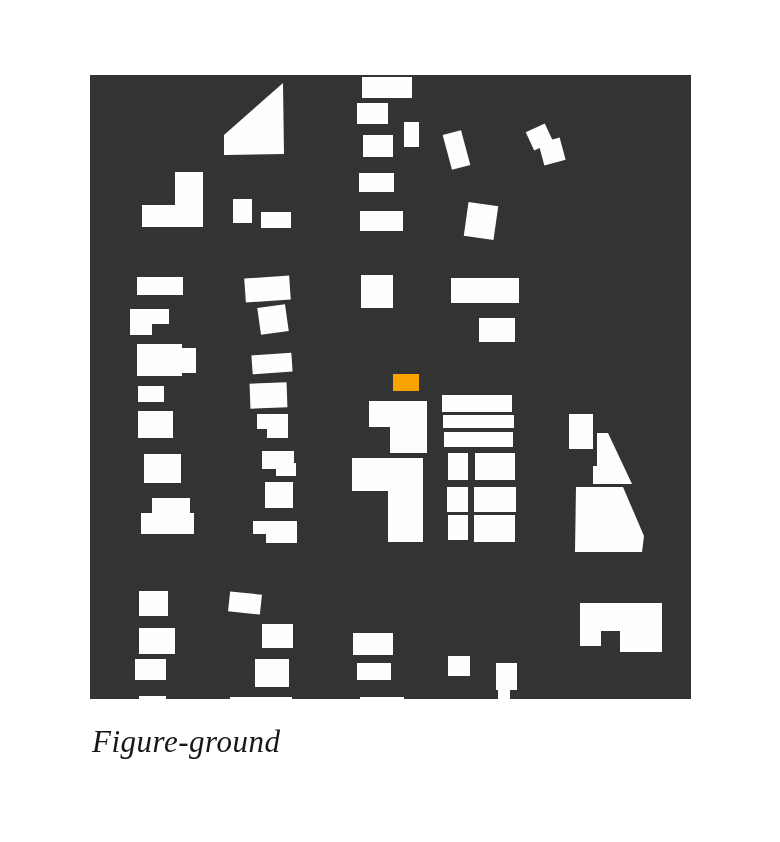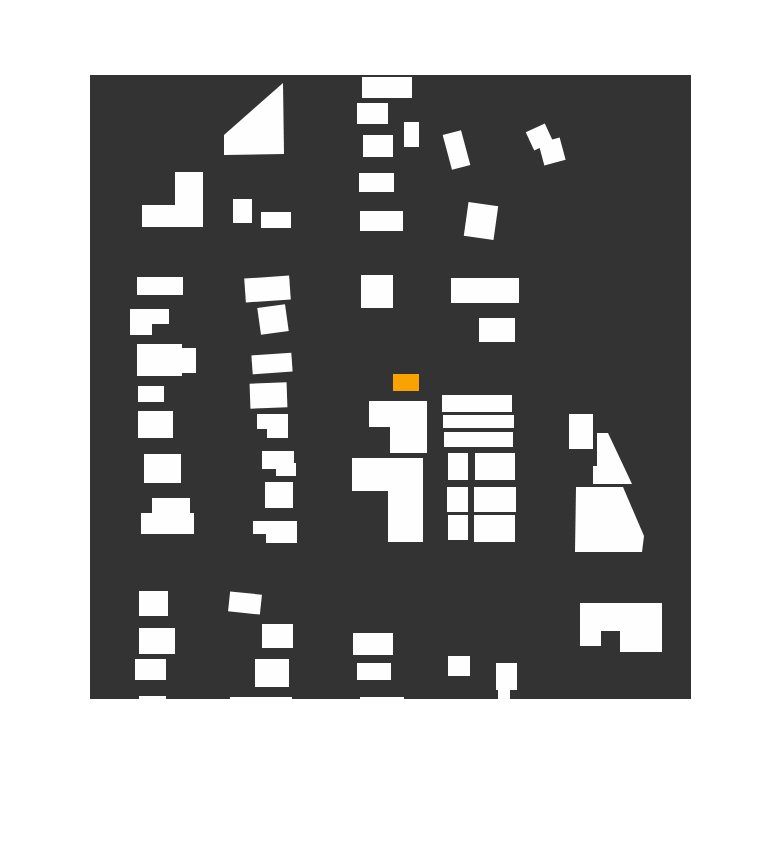--- a/index.html
+++ b/index.html
@@ -99,13 +99,14 @@
         <rect x="49" y="621" width="27" height="3" fill="#fefefe"></rect>
         <rect x="140" y="622" width="62" height="2" fill="#fefefe"></rect>
         <rect x="270" y="622" width="44" height="2" fill="#fefefe"></rect>
         <polygon points="193,8 194,79 134,80 134,60" fill="#fefefe"></polygon>
         <polygon points="507,358 518,358 542,409 503,409 503,391 507,391" fill="#fefefe"></polygon>
         <polygon points="486,412 533,412 554,461 552,477 485,477" fill="#fefefe"></polygon>
         <polygon points="490,528 572,528 572,577 530,577 530,556 511,556 511,571 490,571" fill="#fefefe"></polygon>
         <rect x="303" y="299" width="26" height="17" fill="#F8A301"></rect>
       </svg>
   </div>
+  <div class="caption">Figure-ground</div>
 </div>
 
 </body></html>

